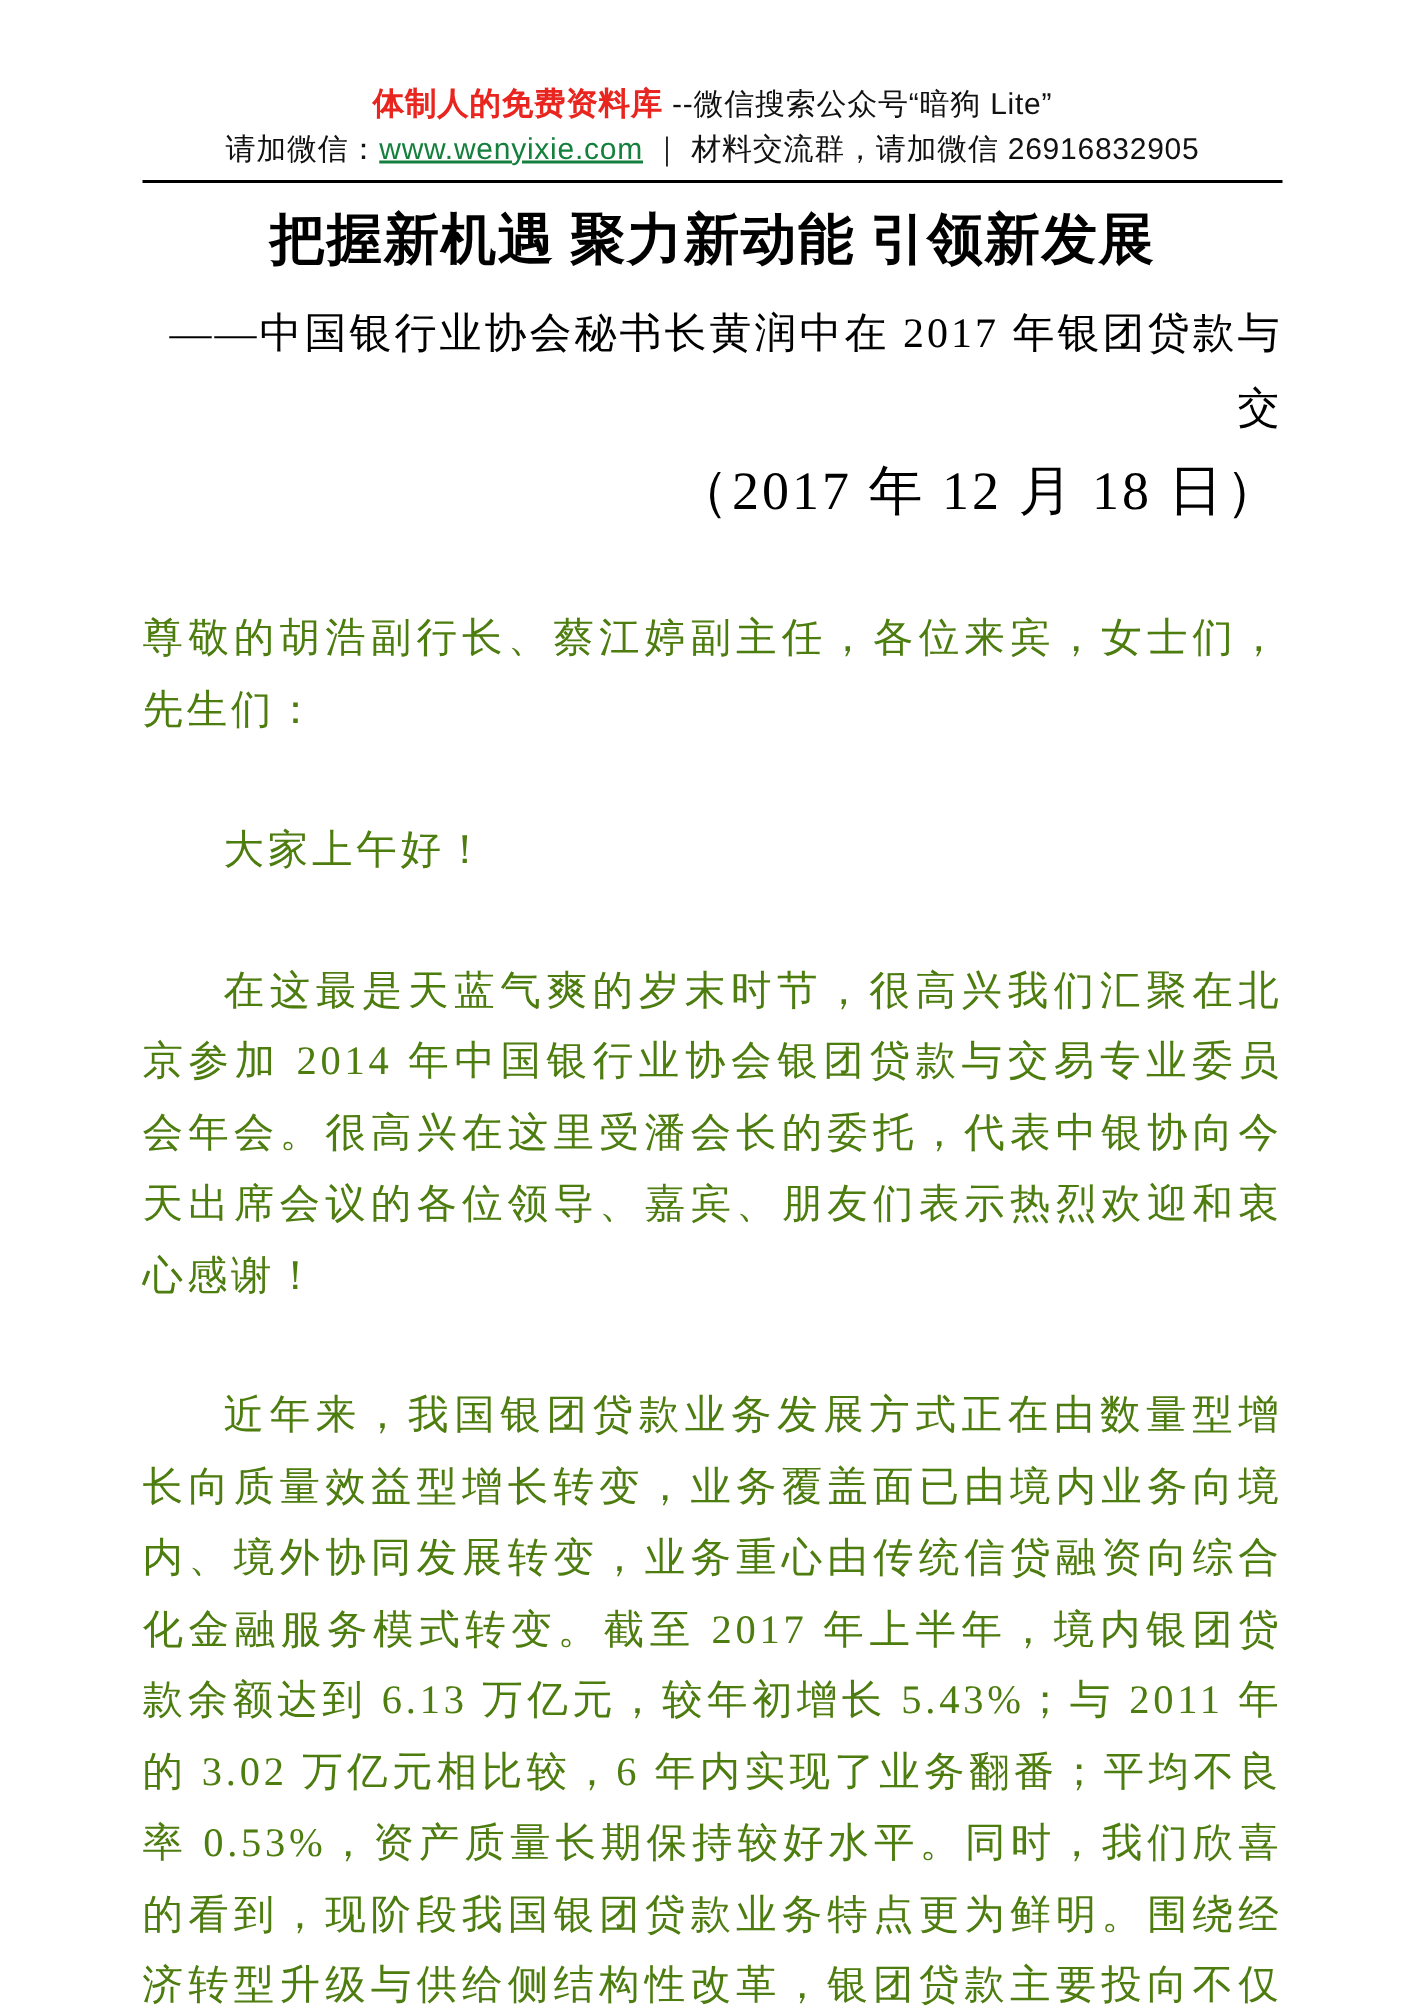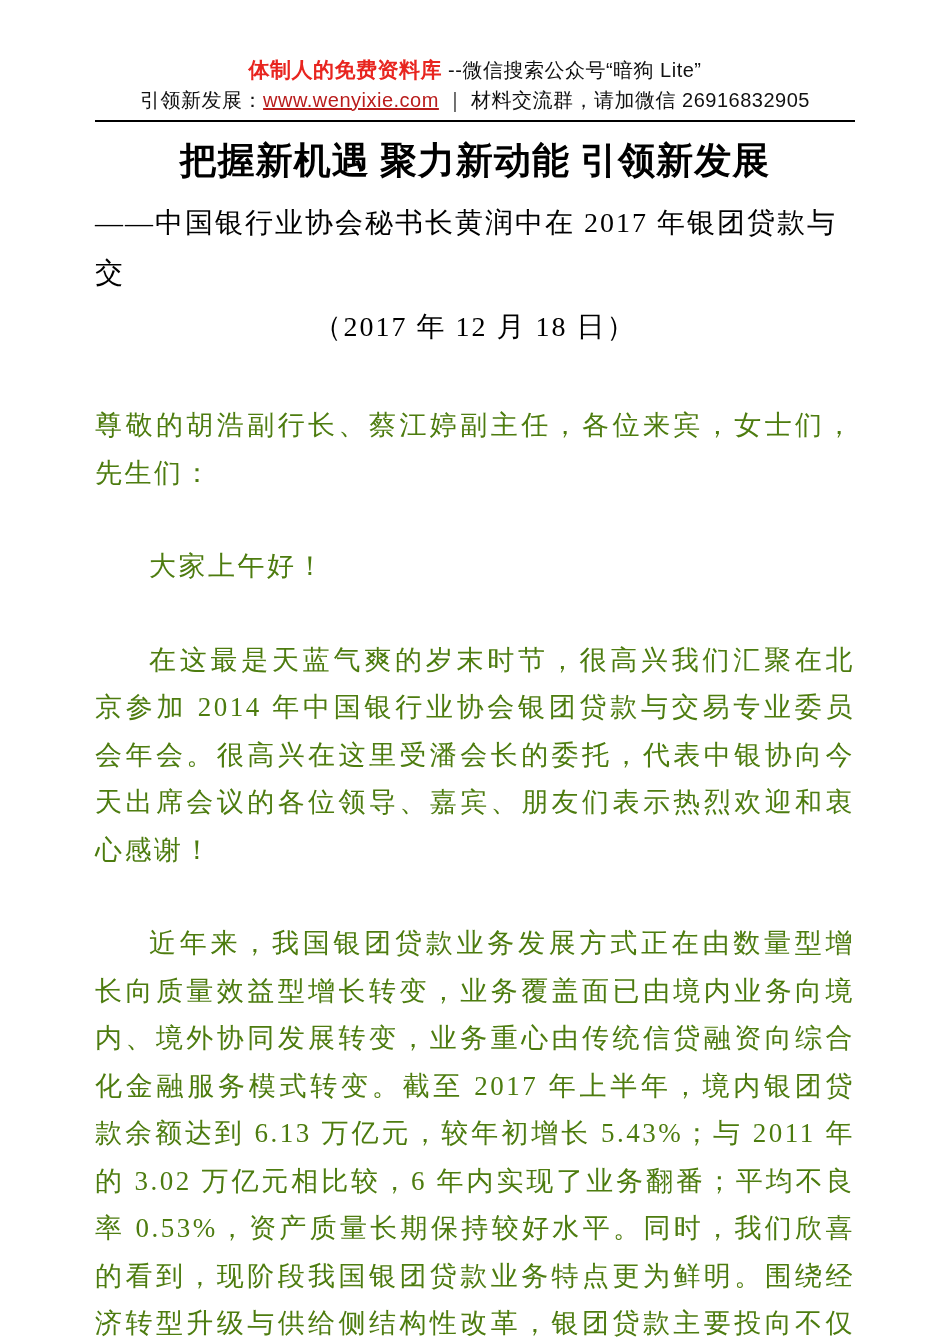--- a/index.html
+++ b/index.html
@@ -51,29 +51,29 @@
     margin: 16px 0 4px 0;
     text-align: center;
     font-size: 37px;
     font-weight: bold;
     letter-spacing: 1px;
     line-height: 46px;
     font-family: "Liberation Serif", "DejaVu Serif", serif;
   }
   .doc-subtitle {
     margin-top: 14px;
-    text-align: left;
+    text-align: right;
     font-size: 28px;
     line-height: 50px;
     letter-spacing: 2px;
     font-weight: normal;
   }
   .doc-date {
-    text-align: center;
-    font-size: 28px;
+    text-align: right;
+    font-size: 36px;
     line-height: 50px;
     letter-spacing: 2px;
     margin-top: 4px;
   }
   
   .doc-body {
     margin-top: 50px;
   }
   .doc-body p {
     margin: 0 0 46px 0;
@@ -89,21 +89,21 @@
 </head>
 <body>
 
 <div class="page">
 
   <div class="promo-header">
     <div class="promo-line1">
       <span class="brand" style="color: rgb(232, 37, 31);">体制人的免费资料库</span><span class="tagline"> --微信搜索公众号“暗狗 Lite”</span>
     </div>
     <div class="promo-line2">
-      <span>引领新发展：</span><a href="#" style="color: #b91c1c;">www.wenyixie.com</a><span class="sep">｜</span><span>材料交流群，请加微信 26916832905</span>
+      <span>请加微信：</span><a href="#" style="color: #15803d;">www.wenyixie.com</a><span class="sep">｜</span><span>材料交流群，请加微信 26916832905</span>
     </div>
   </div>
 
   <hr class="header-divider">
 
   <h1 class="doc-title">把握新机遇 聚力新动能 引领新发展</h1>
 
   <div class="doc-subtitle">
     <div>——中国银行业协会秘书长黄润中在 2017 年银团贷款与交</div>
   </div>

